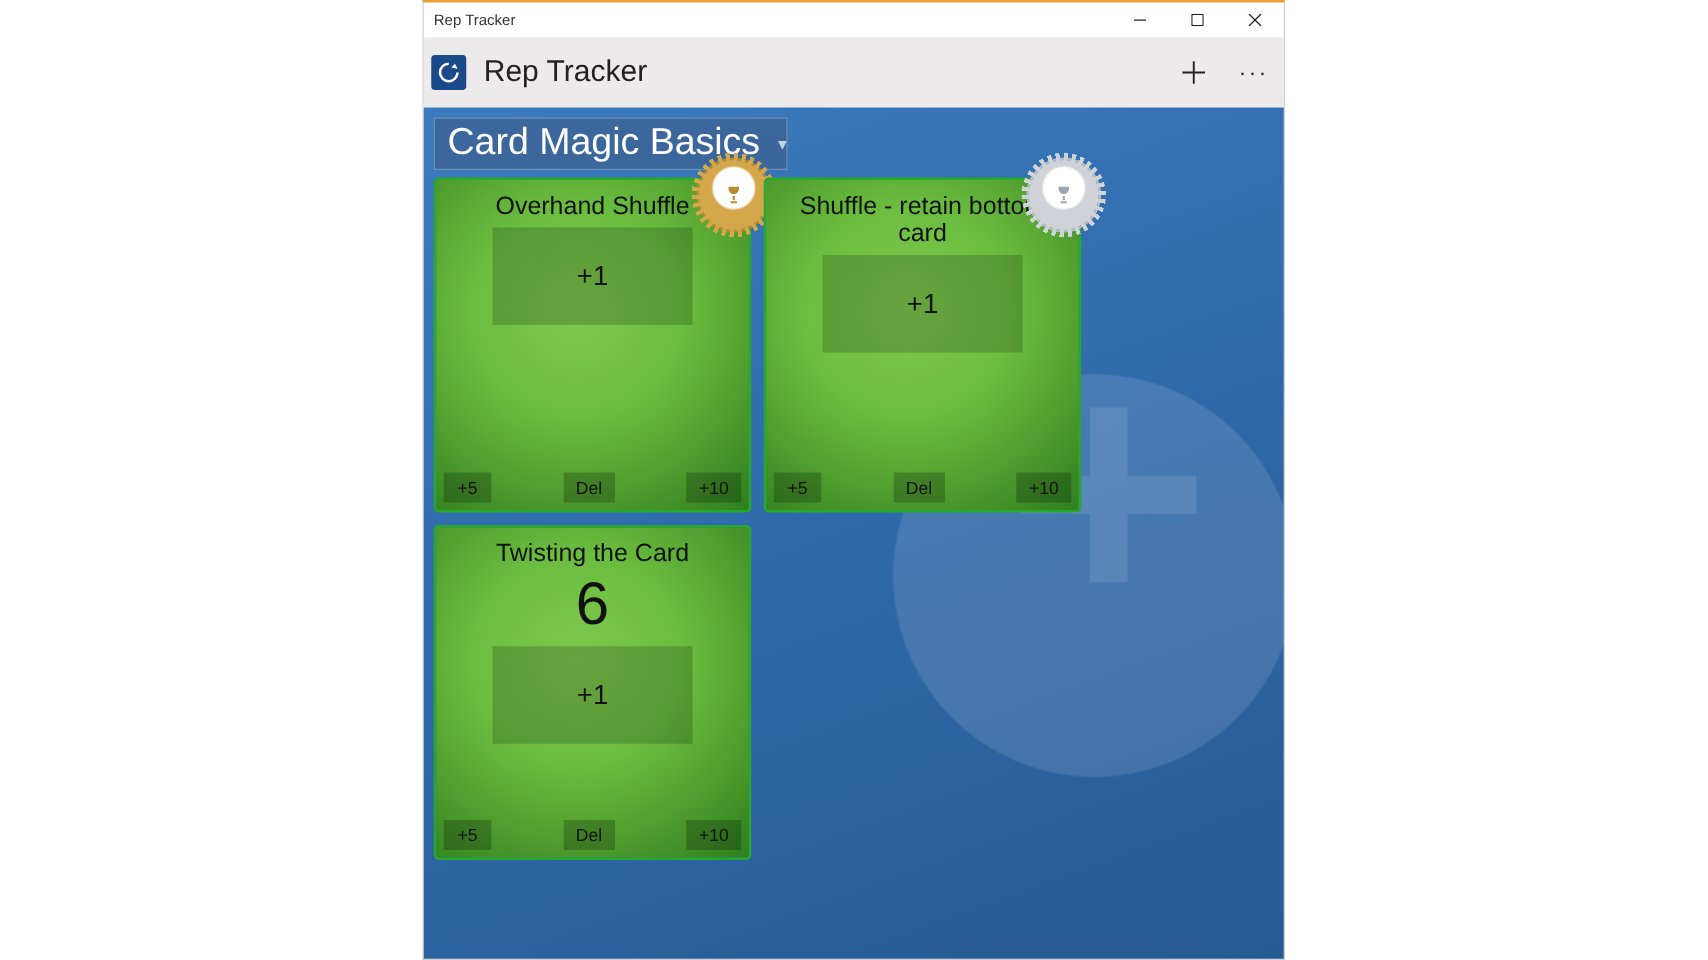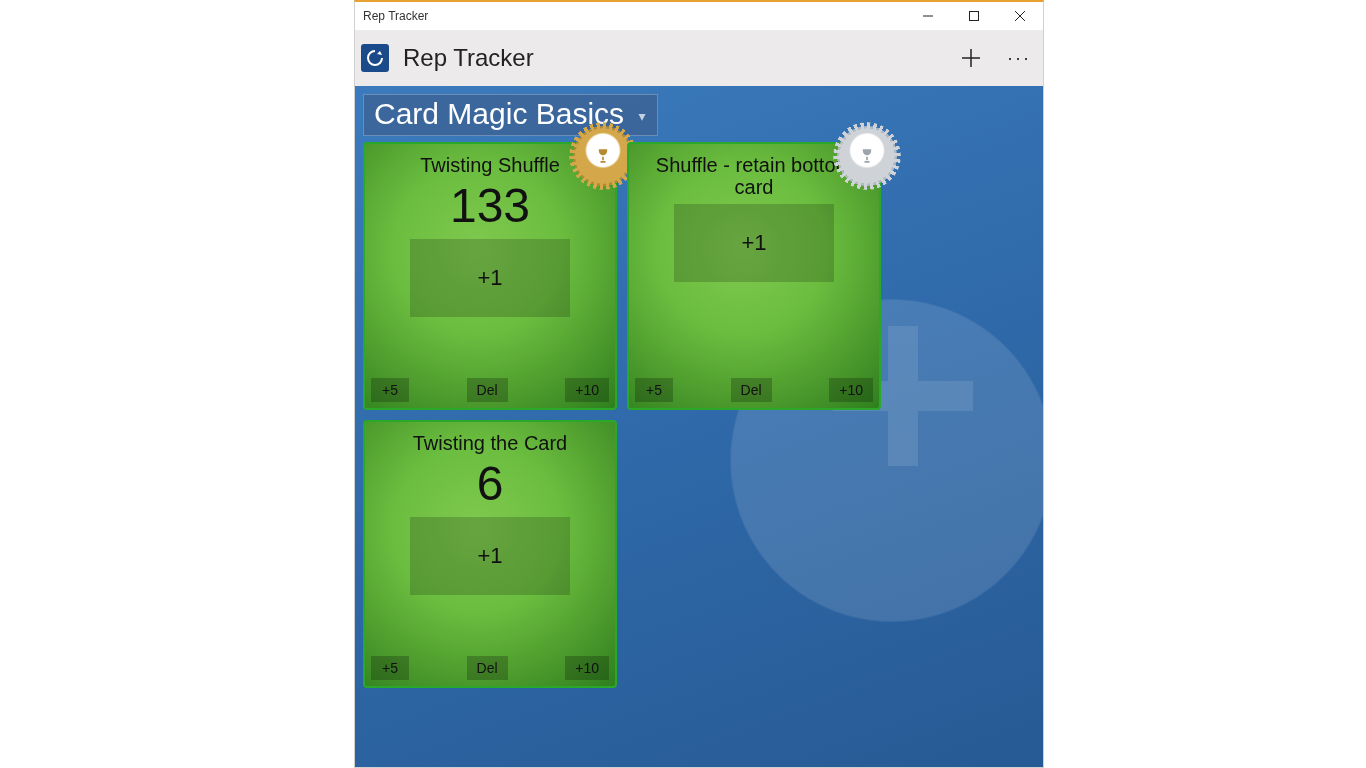--- a/index.html
+++ b/index.html
@@ -1,20 +1,20 @@
 <!DOCTYPE html>
 <html><head>
 <meta charset="utf-8">
 <style>
 * { box-sizing: border-box; margin: 0; padding: 0; font-family: "Segoe UI", sans-serif; }
 body { width: 1366px; height: 768px; background: #fff; overflow: hidden; }
 
 .window {
   position: absolute;
-  left: 354px;
+  left: 338px;
   top: 0;
   width: 690px;
   height: 768px;
   border: 1px solid #d0d0d0;
   border-top: 2px solid #e8a030;
   background: #fff;
   display: flex;
   flex-direction: column;
 }
 
@@ -87,21 +87,21 @@
 }
 .deco-plus::before { left:55px; top:0; width:30px; height:140px; }
 .deco-plus::after  { left:0; top:55px; width:140px; height:30px; }
 
 .group-dropdown {
   position: absolute;
   left: 8px; top: 8px;
   background: rgba(60,100,150,0.85);
   color: #fff;
   font-size: 30px;
-  padding: 2px 12px 4px 10px;
+  padding: 2px 0 4px 10px;
   border: 1px solid rgba(255,255,255,0.25);
   cursor: pointer;
   white-space: nowrap;
 }
 .group-dropdown .chev { font-size: 14px; opacity: 0.7; margin-left: 6px; vertical-align: middle; }
 
 .cards {
   position: absolute;
   left: 8px;
   top: 56px;
@@ -252,22 +252,21 @@
 
     <div class="cards">
 
       <div class="card">
         <div class="badge gold">
           <div class="spikes"></div>
           <svg viewBox="0 0 24 24">
               <path fill="#b68b2f" d="M7 4h10v2a5 5 0 0 1-10 0V4zm4 9h2v4h-2zm-2 5h6v2H9z"></path>
             </svg>
         </div>
-        <div class="name">Twisting Shuffle</div>
-        <div class="count">133</div>
+        <div class="name">Overhand Shuffle</div>
         <div class="plus1-btn">+1</div>
         <div class="bottom">
           <div class="b">+5</div>
           <div class="b">Del</div>
           <div class="b">+10</div>
         </div>
       </div>
 
       <div class="card">
         <div class="badge silver">

